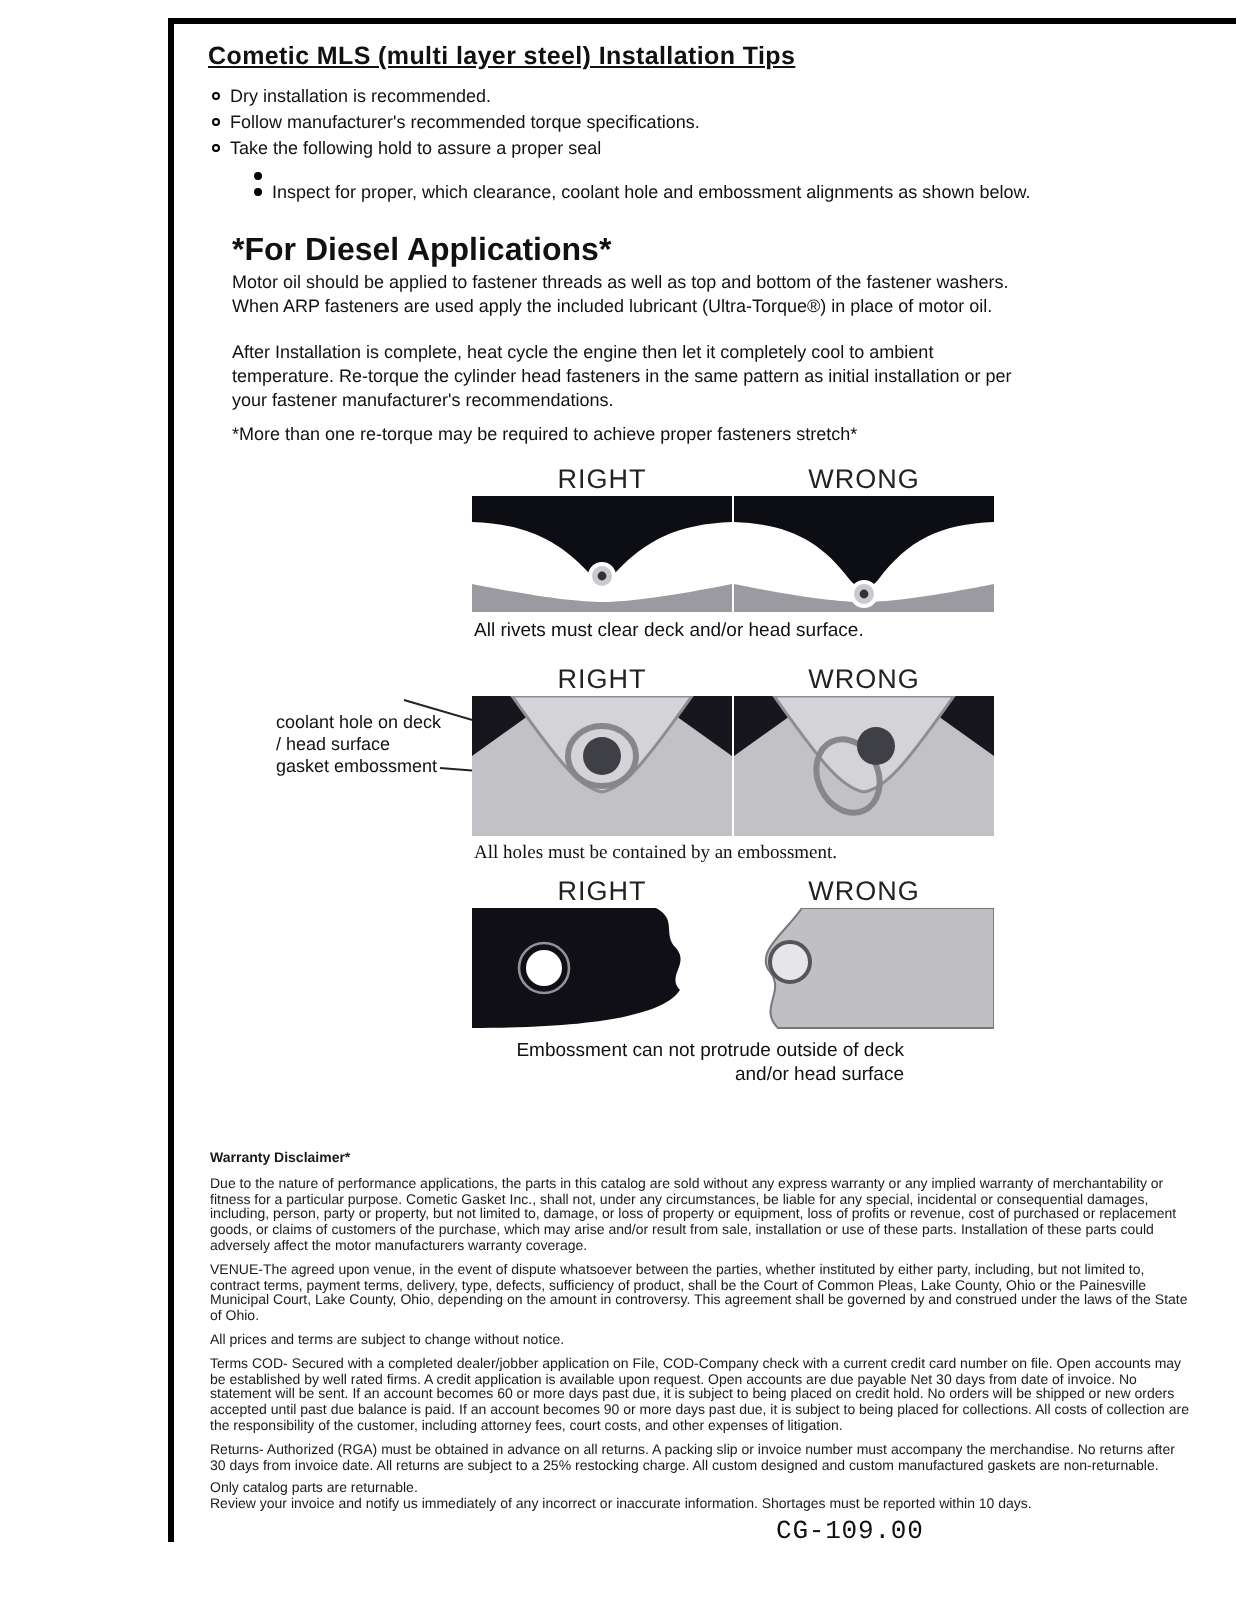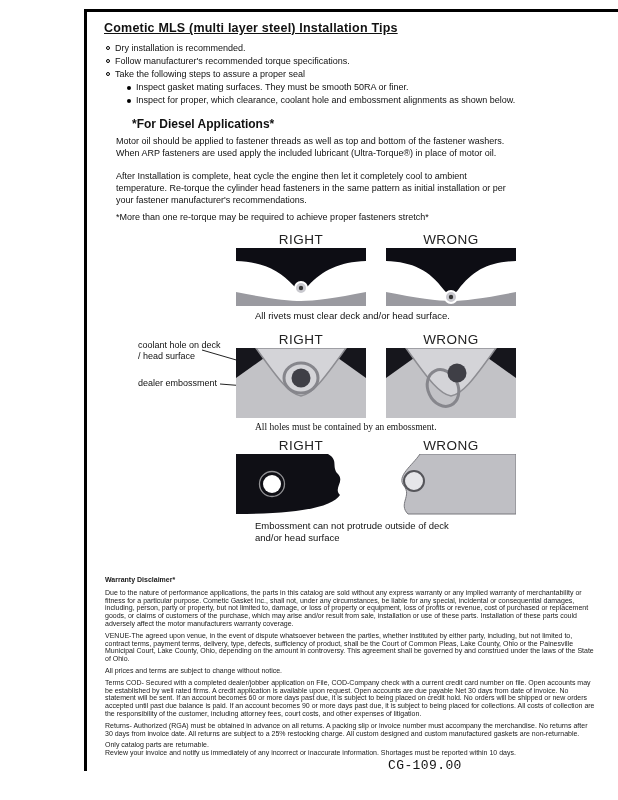--- a/index.html
+++ b/index.html
@@ -15,37 +15,37 @@
     position:absolute; left:104px; top:21px; font-size:12.5px; font-weight:bold;
     text-decoration:underline; letter-spacing:0.2px;
   }
 
   .tips { position:absolute; left:106px; top:42px; width:420px; font-size:9px; line-height:13px; }
   .bullet { display:flex; align-items:flex-start; }
   .bullet.sub { margin-left:21px; }
   .b-marker { flex:none; width:4px; height:4px; border:1px solid #000; border-radius:50%; margin:4px 5px 0 0; }
   .b-marker.dot { width:4px; height:4px; background:#000; border:none; margin-top:4.5px; }
 
-  .diesel-heading { position:absolute; left:116px; top:117px; font-size:12px; font-weight:bold;margin-left:16px; }
+  .diesel-heading { position:absolute; left:116px; top:117px; font-size:16px; font-weight:bold; }
   .para { position:absolute; left:116px; width:398px; font-size:9px; line-height:12px; }
   .para.p1 { top:135px; }
   .para.p2 { top:170px; }
   .note { position:absolute; left:116px; top:212px; font-size:9px; }
 
   .diagrams { position:absolute; left:236px; top:232px; width:272px; height:330px; }
-  .dg-head, .dg-images { position:absolute; left:0; display:grid; grid-template-columns:130px 130px; column-gap:20px; }
+  .dg-head, .dg-images { position:absolute; left:0; display:grid; grid-template-columns:130px 130px; column-gap:1px; }
   .dg-label { text-align:center; font-size:13.5px; letter-spacing:0.5px; color:#222; }
-  .dg-caption { position:absolute; left:19px; font-size:9.5px; line-height:11.5px; color:#111; }
+  .dg-caption { position:absolute; left:1px; font-size:9.5px; line-height:11.5px; color:#111;text-align:right; }
   .r1h { top:0; } .r1i { top:16px; } .r1c { top:78px; }
   .r2h { top:100px; } .r2i { top:116px; } .r2c { top:190px;font-family:Liberation Serif, serif; }
   .r3h { top:206px; } .r3i { top:222px; } .r3c { top:288px; max-width:215px; }
   .dg-img { width:130px; display:block; }
 
   .callout { position:absolute; left:-98px; font-size:9px; line-height:11px; color:#111; }
-  .callout.c1 { top:108px; width:84px; }
+  .callout.c1 { top:124px; width:84px; }
   .callout.c2 { top:146px; width:92px; }
   .callout-lines { position:absolute; left:-110px; top:100px; pointer-events:none; }
 
   .disclaimer { position:absolute; left:105px; top:576px; width:492px; font-size:7px; line-height:7.8px; color:#1a1a1a; }
   .disc-heading { font-weight:bold; margin-bottom:5px; }
   .disc { margin:0 0 4px 0; }
   .disc.tight { margin-bottom:0; }
 
   .footer-code { position:absolute; left:388px; top:758px; font-size:13px; letter-spacing:0.4px; color:#111;font-family:Liberation Mono, monospace; }
 </style>
@@ -62,25 +62,24 @@
     <div class="bullet">
       <span class="b-marker"></span>
       <span>Dry installation is recommended.</span>
     </div>
     <div class="bullet">
       <span class="b-marker"></span>
       <span>Follow manufacturer's recommended torque specifications.</span>
     </div>
     <div class="bullet">
       <span class="b-marker"></span>
-      <span>Take the following steps to assure a proper seal</span>
+      <span>Take the following hold to assure a proper seal</span>
     </div>
     <div class="bullet sub">
       <span class="b-marker dot"></span>
-      <span>Inspect gasket mating surfaces.  They must be smooth 50RA or finer.</span>
     </div>
     <div class="bullet sub">
       <span class="b-marker dot"></span>
       <span>Inspect for proper, which clearance, coolant hole and embossment alignments as shown below.</span>
     </div>
   </div>
 
   <div class="diesel-heading">*For Diesel Applications*</div>
   <p class="para p1">Motor oil should be applied to fastener threads as well as top and bottom of the fastener washers. When ARP fasteners are used apply the included lubricant (Ultra-Torque®) in place of motor oil.</p>
   <p class="para p2">After Installation is complete, heat cycle the engine then let it completely cool to ambient temperature. Re-torque the cylinder head fasteners in the same pattern as initial installation or per your fastener manufacturer's recommendations.</p>
@@ -106,21 +105,21 @@
         <circle cx="65" cy="49" r="2.2" fill="#333"></circle>
       </svg>
     </div>
     <div class="dg-caption r1c">All rivets must clear deck and/or head surface.</div>
 
     <div class="dg-head r2h">
       <span class="dg-label">RIGHT</span>
       <span class="dg-label">WRONG</span>
     </div>
     <div class="callout c1">coolant hole on deck / head surface</div>
-    <div class="callout c2">dealer embossment</div>
+    <div class="callout c2">gasket embossment</div>
     <svg class="callout-lines" width="250" height="90" viewBox="0 0 250 90">
       <line x1="76" y1="18" x2="172" y2="46" stroke="#222" stroke-width="1"></line>
       <line x1="94" y1="52" x2="158" y2="57" stroke="#222" stroke-width="1"></line>
     </svg>
     <div class="dg-images r2i">
       <svg class="dg-img" width="130" height="70" viewBox="0 0 130 70">
         <rect width="130" height="70" fill="#c2c2c6"></rect>
         <path d="M0,0 L42,0 L0,30 Z" fill="#16161c"></path>
         <path d="M88,0 L130,0 L130,30 Z" fill="#16161c"></path>
         <path d="M20,0 C44,34 54,46 65,48 C76,46 86,34 110,0 Z" fill="#d4d4d8" stroke="#8d8d92" stroke-width="1.5"></path>

